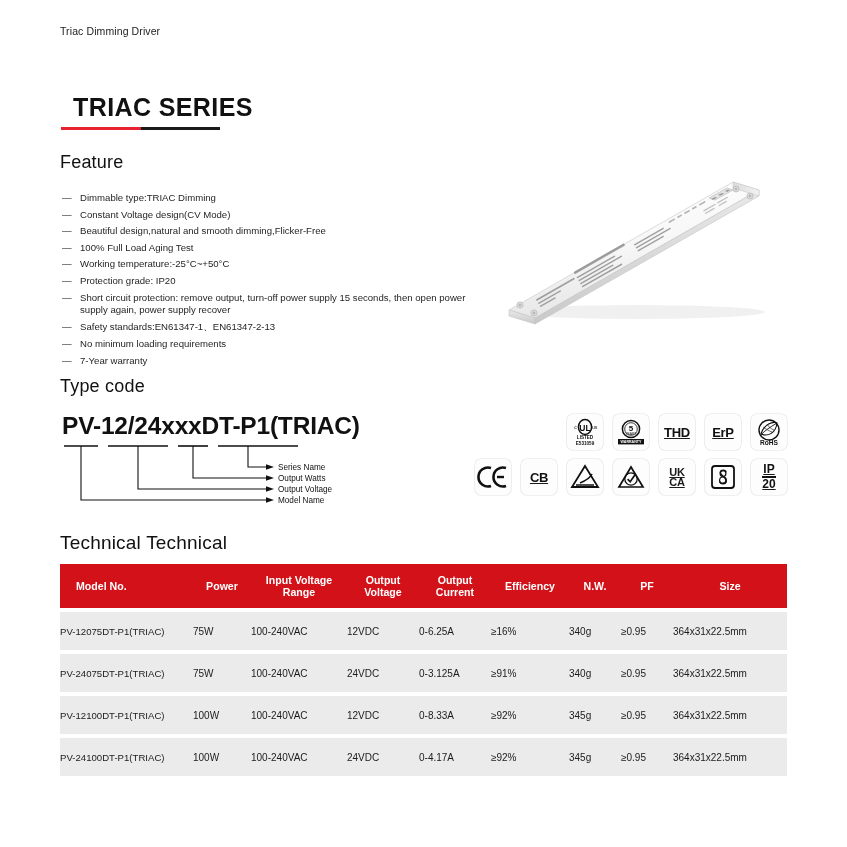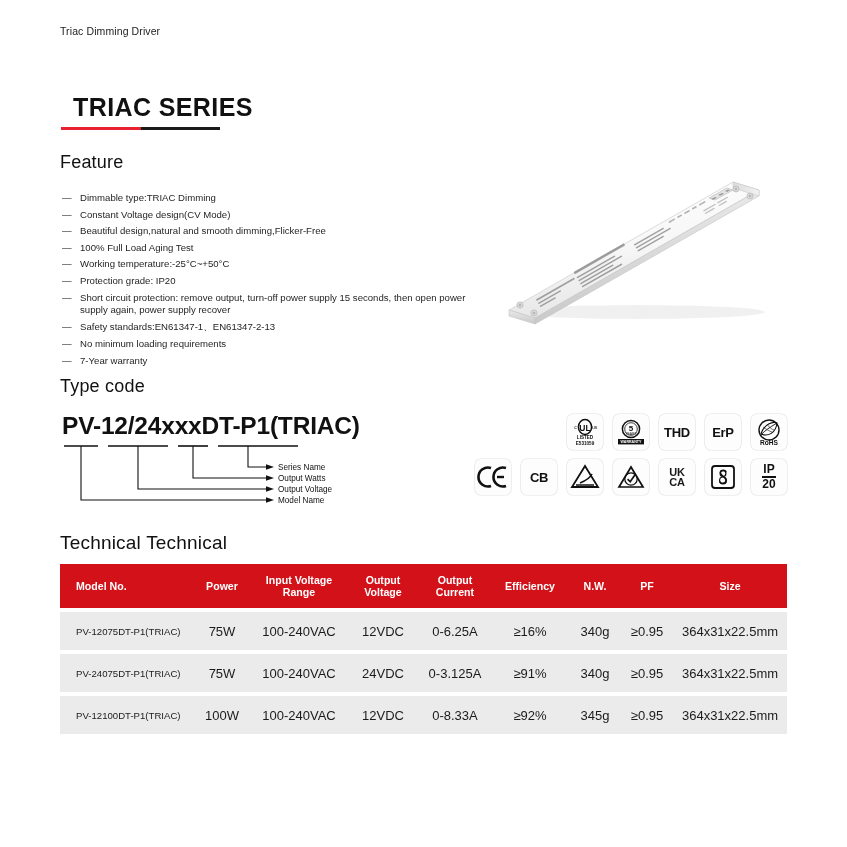--- a/index.html
+++ b/index.html
@@ -124,20 +124,21 @@
     position: absolute;
     left: 457px;
     top: 414px;
     width: 330px;
   }
   .cert-row {
     display: flex;
     justify-content: flex-end;
     gap: 10px;
     margin-bottom: 9px;
+    text-decoration: underline;
   }
   .cert-badge {
     width: 36px;
     height: 36px;
     border-radius: 6px;
     background: #fdfdfd;
     box-shadow: 0 0 0 0.6px #e2e2e2;
     display: flex;
     align-items: center;
     justify-content: center;
@@ -183,30 +184,28 @@
     font-weight: bold;
     height: 44px;
     vertical-align: middle;
     line-height: 12.5px;
     text-align: center;
     padding: 0;
   }
   .param-table thead th.col-model { text-align: left; padding-left: 16px; }
   .param-table tbody td {
     background: #ebebeb;
-    font-size: 13px;
+    font-size: 10px;
     height: 38px;
     vertical-align: middle;
-    text-align: center;
     color: #1b1b1b;
     padding: 0;
   }
   .param-table tbody td.col-model {
     text-align: left;
-    padding-left: 16px;
     font-size: 9.6px;
   }
 </style>
 </head>
 <body>
 
 <div class="doc-header">Triac Dimming Driver</div>
 
 <div class="series-title">TRIAC SERIES</div>
 <div class="title-rule">
@@ -536,14 +535,25 @@
       <td class="col-model">PV-12100DT-P1(TRIAC)</td>
       <td>100W</td>
       <td>100-240VAC</td>
       <td>12VDC</td>
       <td>0-8.33A</td>
       <td>≥92%</td>
       <td>345g</td>
       <td>≥0.95</td>
       <td>364x31x22.5mm</td>
     </tr>
+    <tr>
+      <td class="col-model">PV-24100DT-P1(TRIAC)</td>
+      <td>100W</td>
+      <td>100-240VAC</td>
+      <td>24VDC</td>
+      <td>0-4.17A</td>
+      <td>≥92%</td>
+      <td>345g</td>
+      <td>≥0.95</td>
+      <td>364x31x22.5mm</td>
+    </tr>
   </tbody>
 </table>
 
 </body></html>

